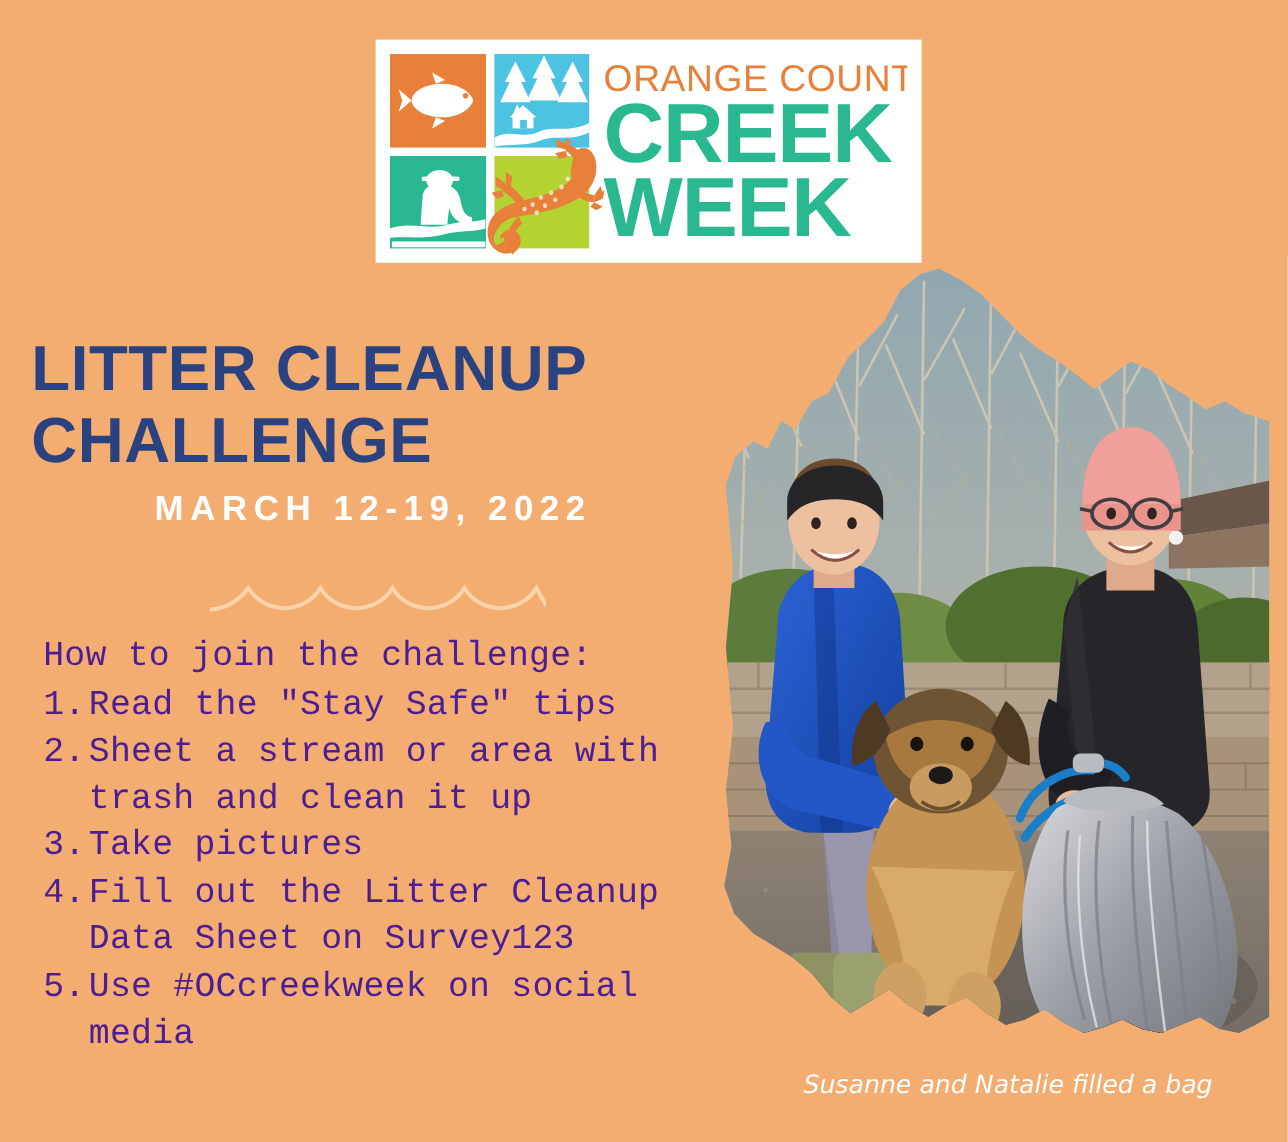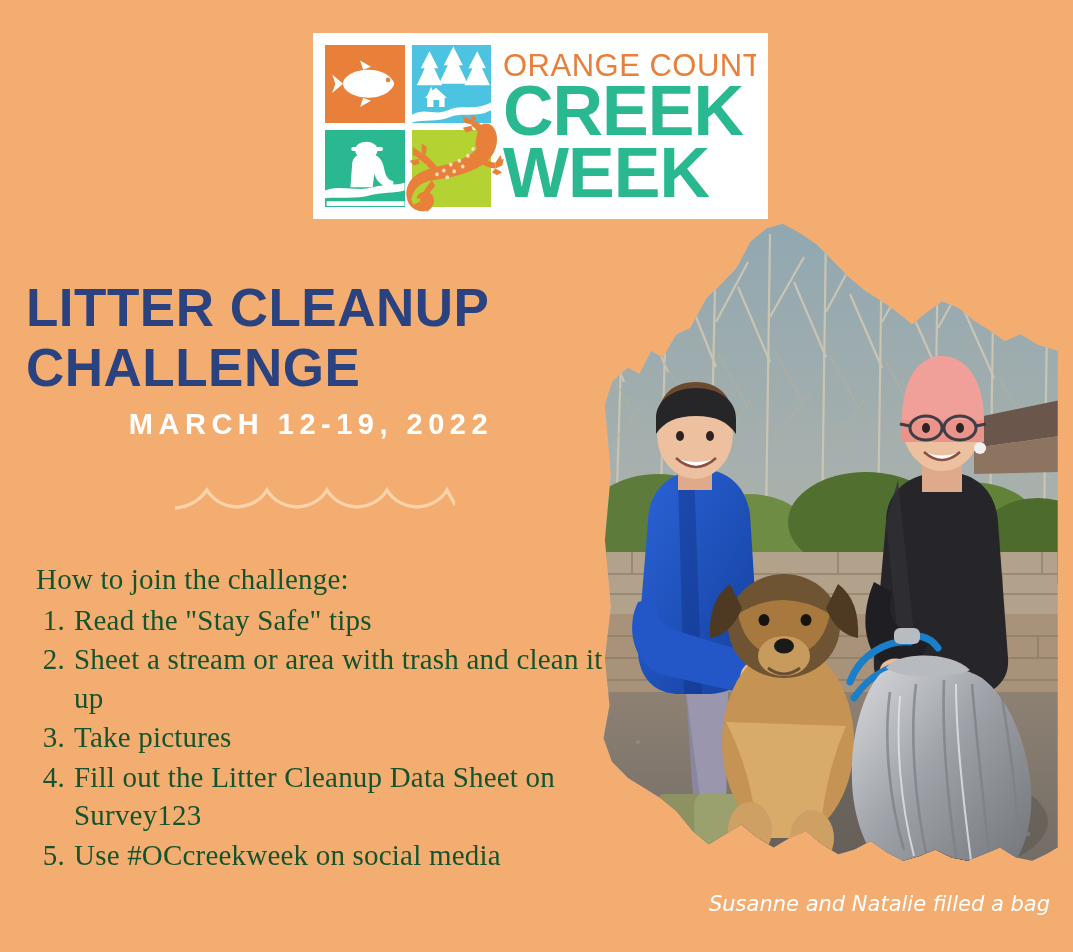--- a/index.html
+++ b/index.html
@@ -119,24 +119,24 @@
     left: 175px;
     top: 476px;
     width: 280px;
     height: 40px;
   }
 
   
   #howto-block {
     position: absolute;
     left: 36px;
-    top: 560px;
+    top: 528px;
     width: 570px;
-    color: #14532d;
-    font-family: Liberation Serif, serif;
+    color: #4c1d95;
+    font-family: Liberation Mono, monospace;
     font-size: 29px;
     line-height: 1.33;
     letter-spacing: 0.2px;
   }
   #howto-heading {
     margin: 0 0 2px 0;
     font-weight: 400;
     font-size: 29px;
   }
   #howto-list {
@@ -205,21 +205,21 @@
     background: #b9b0a0;
   }
   #photo-svg { position: absolute; inset: 0; width: 100%; height: 100%; }
 
   
   #photo-caption {
     position: absolute;
     left: 630px;
     top: 890px;
     width: 420px;
-    text-align: right;
+    text-align: center;
     color: #ffffff;
     font-family: "DejaVu Sans", sans-serif;
     font-style: italic;
     font-size: 21px;
     line-height: 1.42;
   }
 </style>
 </head>
 <body>
 

